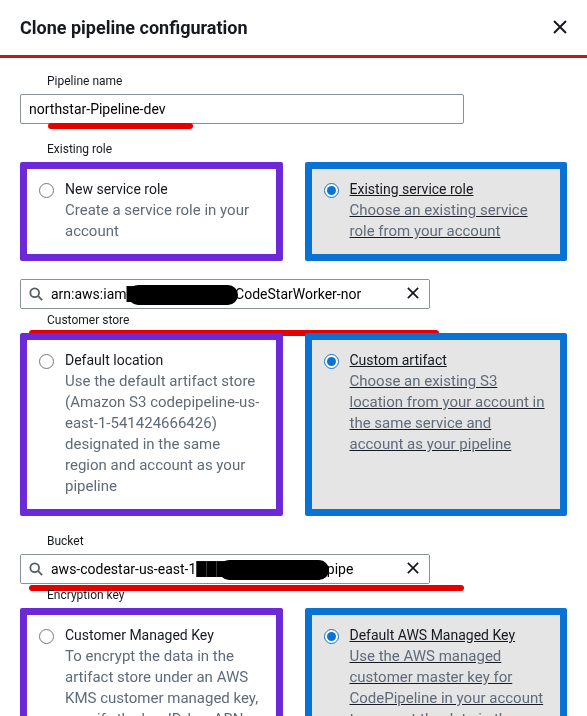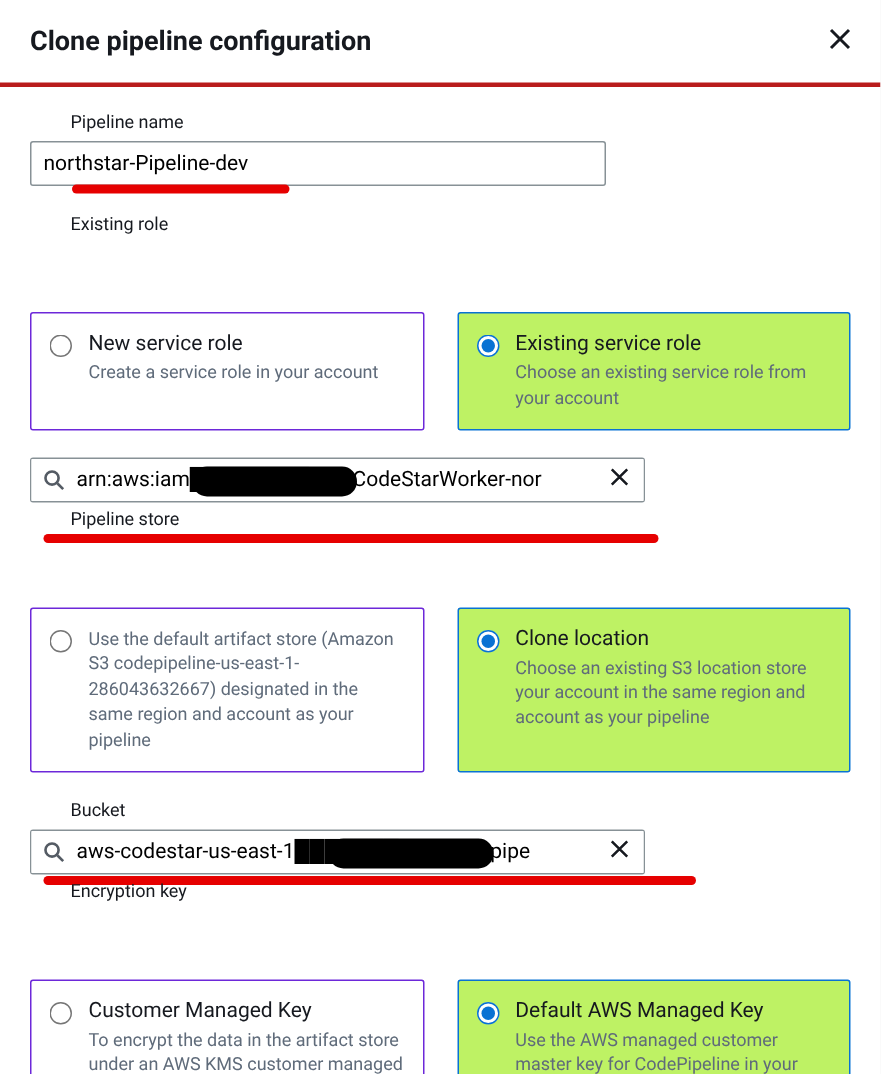--- a/index.html
+++ b/index.html
@@ -57,47 +57,47 @@
       height: 6px;
       background: #e60000;
       border-radius: 3px;
     }
     .radio-grid {
       display: grid;
       grid-template-columns: 1fr 1fr;
       gap: 22px;
     }
     .radio-card {
-      border: 1px solid #6d28d9;
+      border: 7px solid #6d28d9;
       border-radius: 2px;
       padding: 12px 12px 12px 38px;
       position: relative;
       cursor: pointer;
-      margin-top: 46px;
     }
     .radio-card.selected {
       border-color: #0972d3;
-      background: #bef264;
+      background: #e5e5e5;
+      text-decoration: underline;
     }
     .radio-card input[type="radio"] {
       position: absolute;
       left: 12px;
       top: 14px;
       width: 15px;
       height: 15px;
       accent-color: #0972d3;
     }
     .radio-title {
       font-size: 14px;
       font-weight: 400;
       color: #16191f;
       margin-bottom: 3px;
     }
     .radio-desc {
-      font-size: 12px;
+      font-size: 15px;
       color: #5f6b7a;
       line-height: 1.4;
     }
     .search-wrap {
       position: relative;
       display: flex;
       align-items: center;
       border: 1px solid #879196;
       border-radius: 2px;
       padding: 0;
@@ -174,21 +174,21 @@
       <svg width="14" height="14" viewBox="0 0 14 14">
           <path d="M1 1 L13 13 M13 1 L1 13" stroke="#16191f" stroke-width="2" fill="none"></path>
         </svg>
     </button>
   </div>
 
   <div class="body">
 
     <div class="section">
       <label class="field-label">Pipeline name</label>
-      <input type="text" class="text-input" style="width: 384px;" value="northstar-Pipeline-dev">
+      <input type="text" class="text-input" style="width: 444px;" value="northstar-Pipeline-dev">
       <div class="redline" style="left:28px; top:49px; width:145px;"></div>
     </div>
 
     <div class="section">
       <label class="field-label">Existing role</label>
       <div class="radio-grid">
         <label class="radio-card">
           <input type="radio" name="servicerole" style="">
           <div class="radio-title">New service role</div>
           <div class="radio-desc">Create a service role in your account</div>
@@ -214,30 +214,31 @@
           <svg width="12" height="12" viewBox="0 0 14 14">
               <path d="M1 1 L13 13 M13 1 L1 13" stroke="#16191f" stroke-width="2" fill="none"></path>
             </svg>
         </button>
         <div class="redact" style="left:107px; top:5px; width:110px;"></div>
       </div>
       <div class="redline" style="left:9px; top:51px; width:410px;"></div>
     </div>
 
     <div class="section">
-      <label class="field-label">Pipeline store</label>
+      <label class="field-label">Customer store</label>
       <div class="radio-grid">
         <label class="radio-card">
           <input type="radio" name="artifactstore" style="">
-          <div class="radio-desc">Use the default artifact store (Amazon S3 codepipeline-us-east-1-286043632667) designated in the same region and account as your pipeline</div>
+          <div class="radio-title">Default location</div>
+          <div class="radio-desc">Use the default artifact store (Amazon S3 codepipeline-us-east-1-541424666426) designated in the same region and account as your pipeline</div>
         </label>
         <label class="radio-card selected">
           <input type="radio" name="artifactstore" checked="" style="">
-          <div class="radio-title">Clone location</div>
-          <div class="radio-desc">Choose an existing S3 location store your account in the same region and account as your pipeline</div>
+          <div class="radio-title">Custom artifact</div>
+          <div class="radio-desc">Choose an existing S3 location from your account in the same service and account as your pipeline</div>
         </label>
       </div>
     </div>
 
     <div class="section" style="margin-bottom:4px">
       <label class="field-label">Bucket</label>
       <div class="search-wrap" style="width:410px">
         <span class="icon">
           <svg width="14" height="14" viewBox="0 0 16 16">
               <circle cx="6.5" cy="6.5" r="5" stroke="#545b64" stroke-width="2" fill="none"></circle>

